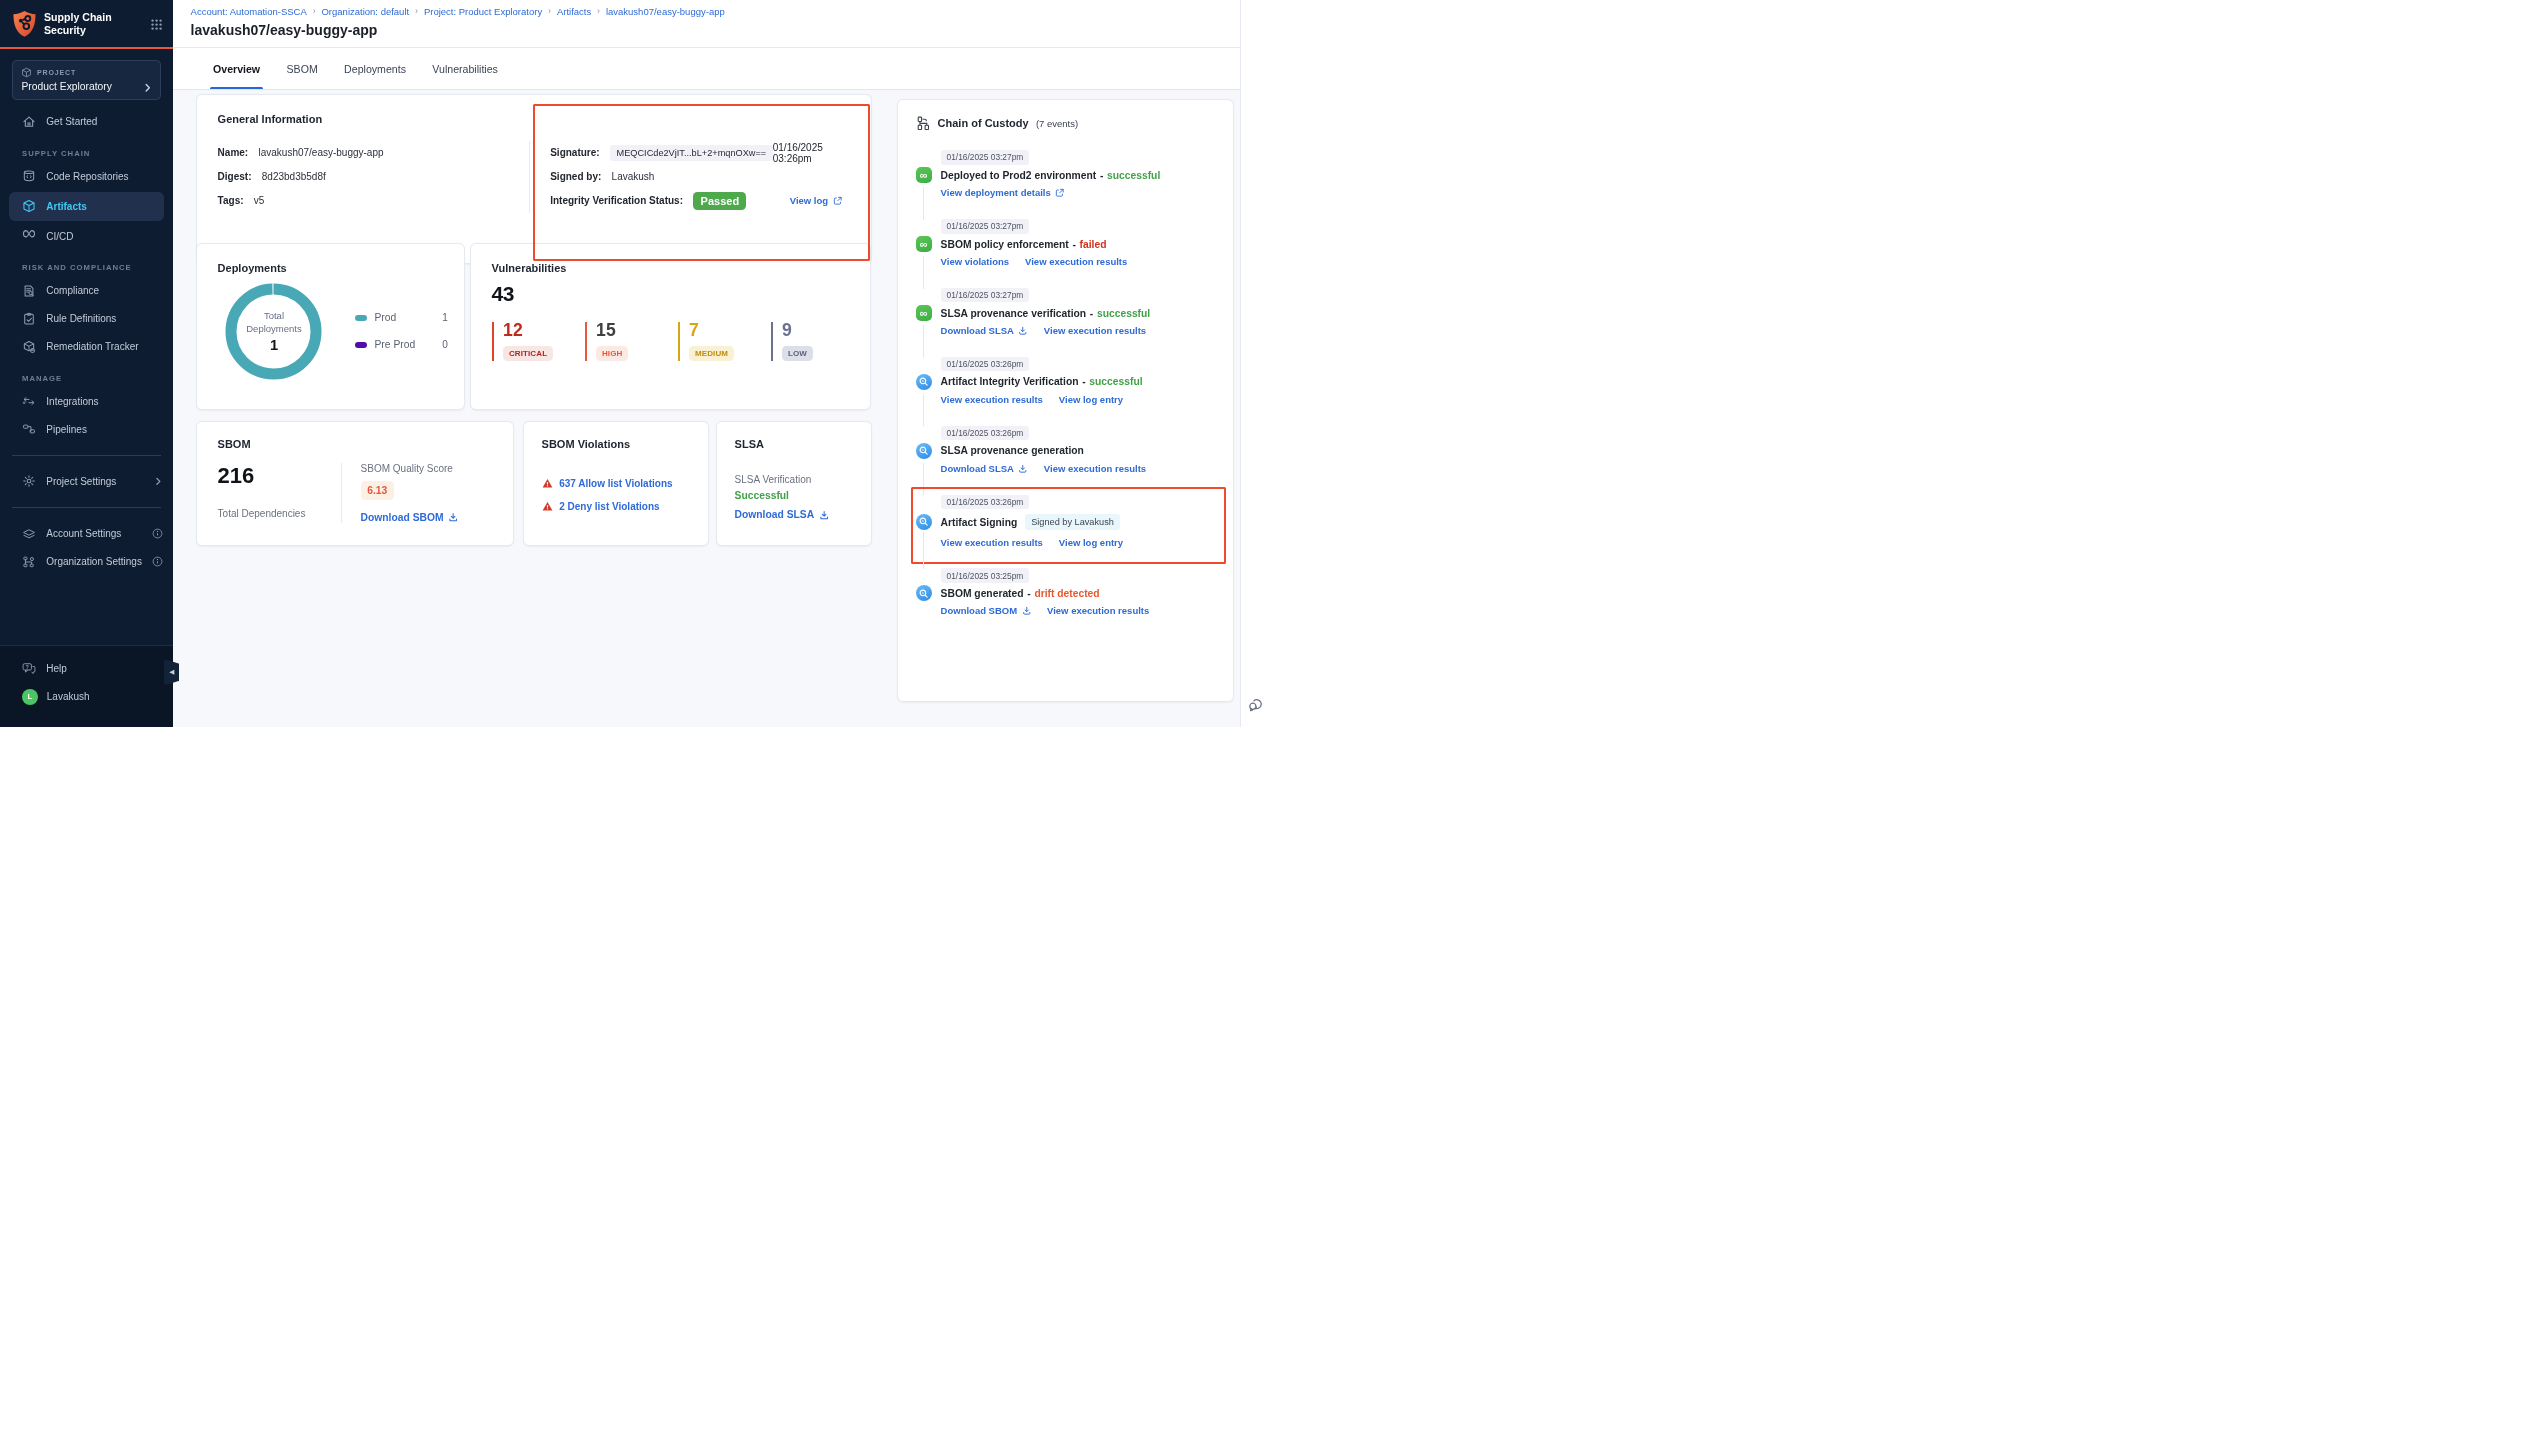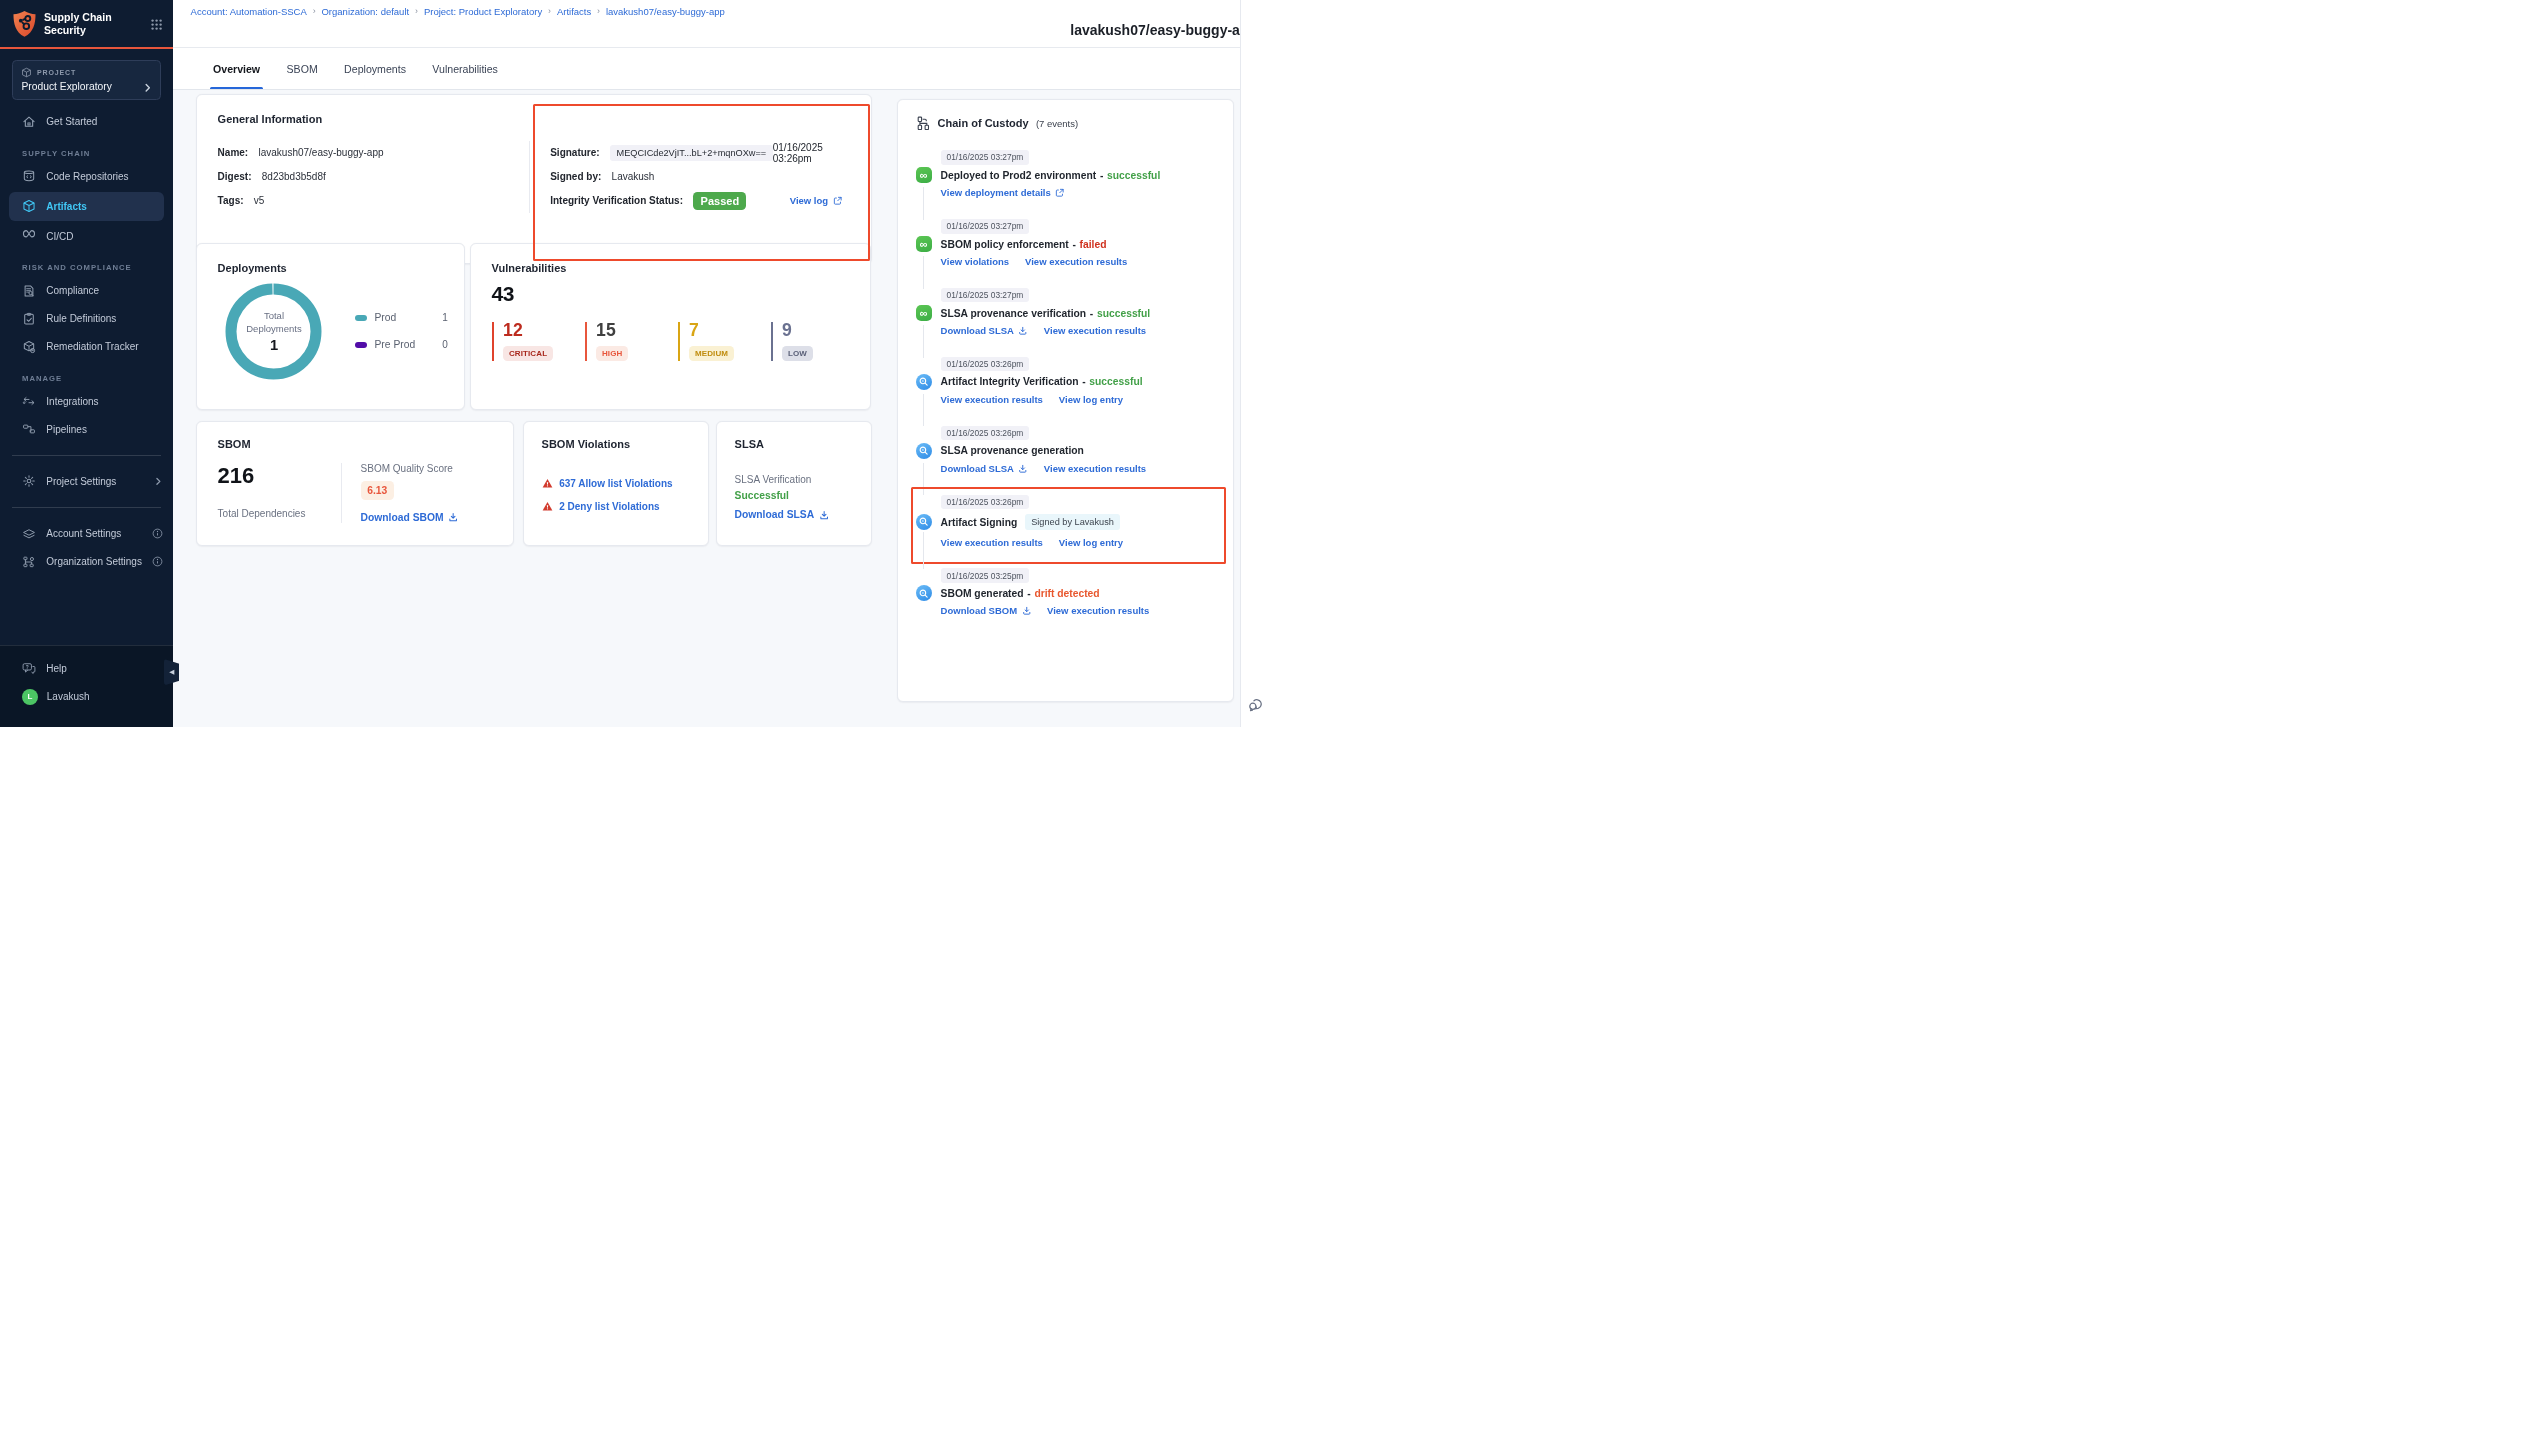--- a/index.html
+++ b/index.html
@@ -30,21 +30,21 @@
   .nav-item .right-el{margin-left:auto;color:#8D99AC;display:inline-flex;}
   .sb-footer{position:absolute;left:0;right:0;bottom:0;height:82px;background:#0A1626;border-top:0.7px solid rgba(255,255,255,.10);padding-top:8.8px;}
   .avatar{width:16px;height:16px;border-radius:50%;background:#4CC564;color:#fff;font-size:8px;font-weight:700;
     display:inline-flex;align-items:center;justify-content:center;margin-right:8.8px;}
   .collapse-handle{position:absolute;left:164px;top:659px;width:15.4px;height:26.4px;background:#132238;
     border-radius:2.9px;display:flex;align-items:center;justify-content:center;color:#C7D0DC;font-size:6.6px;cursor:pointer;z-index:9;
     clip-path:polygon(0 0,100% 18%,100% 82%,0 100%);}
 
   
   .main{position:absolute;left:173px;top:0;right:0;bottom:0;background:#F6F8FB;}
-  .top-header{position:absolute;left:0;top:0;right:12px;height:48px;background:#fff;border-bottom:0.7px solid #E7EAEF;padding:5.9px 0 0 17.6px;text-align:right;}
+  .top-header{position:absolute;left:0;top:0;right:12px;height:48px;background:#fff;border-bottom:0.7px solid #E7EAEF;padding:5.9px 0 0 17.6px;}
   .breadcrumb{display:flex;align-items:center;gap:5.9px;font-size:9.5px;}
   .breadcrumb a{color:#2E6BD6;text-decoration:none;cursor:pointer;}
   .bc-sep{color:#8A92A1;font-size:8.8px;}
   .page-title{margin:5.1px 0 0 0;font-size:14px;font-weight:700;color:#1B1F27;}
   .tabs{position:absolute;left:0;top:48px;right:8px;height:42px;background:#fff;border-bottom:0.7px solid #E2E6EC;
     display:flex;align-items:stretch;padding-left:40px;gap:26.4px;}
   .tab{display:flex;align-items:center;font-size:10.6px;color:#3B4456;cursor:pointer;position:relative;}
   .tab.active{color:#14171D;font-weight:700;}
   .tab.active::after{content:'';position:absolute;left:-2.9px;right:-2.9px;bottom:0;height:2.2px;background:#2667D9;border-radius:1.5px 1.5px 0 0;}
 

